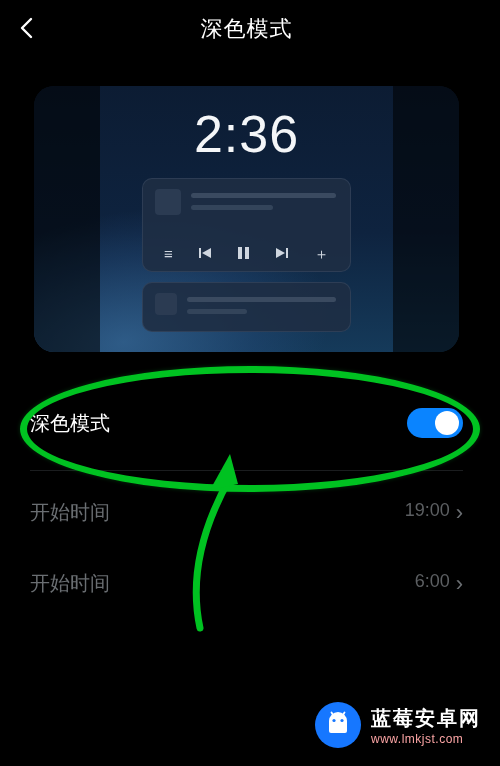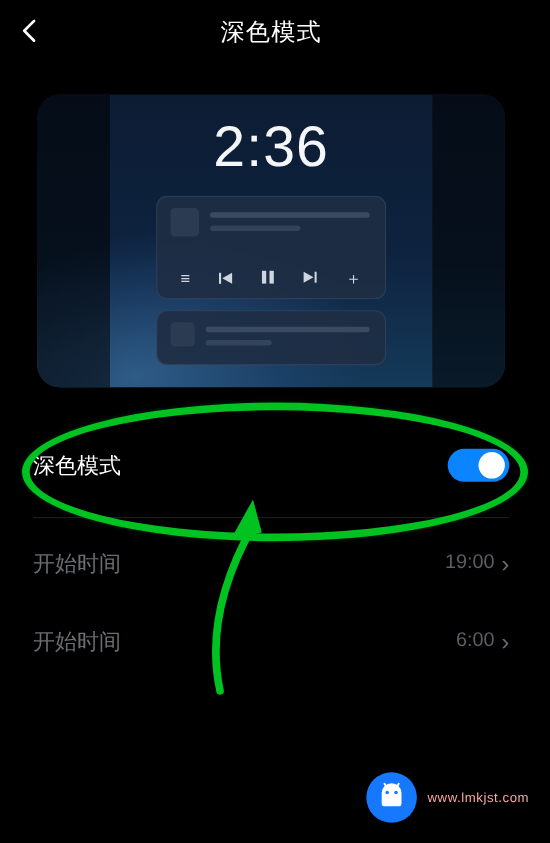--- a/index.html
+++ b/index.html
@@ -202,17 +202,18 @@
     <div class="badge">
       <svg width="30" height="30" viewBox="0 0 30 30">
         <path d="M6 11 a9 9 0 0 1 18 0 v10 a2 2 0 0 1 -2 2 h-14 a2 2 0 0 1 -2 -2 z" fill="#fff"></path>
         <circle cx="11" cy="10.5" r="1.6" fill="#1677ff"></circle>
         <circle cx="19" cy="10.5" r="1.6" fill="#1677ff"></circle>
         <line x1="8.5" y1="2.5" x2="10.5" y2="5.5" stroke="#fff" stroke-width="1.8" stroke-linecap="round"></line>
         <line x1="21.5" y1="2.5" x2="19.5" y2="5.5" stroke="#fff" stroke-width="1.8" stroke-linecap="round"></line>
       </svg>
     </div>
     <div class="txt">
+      <div class="t1">蓝莓安卓网</div>
       <div class="t2">www.lmkjst.com</div>
     </div>
   </div>
 
 </div>
 
 </body></html>

